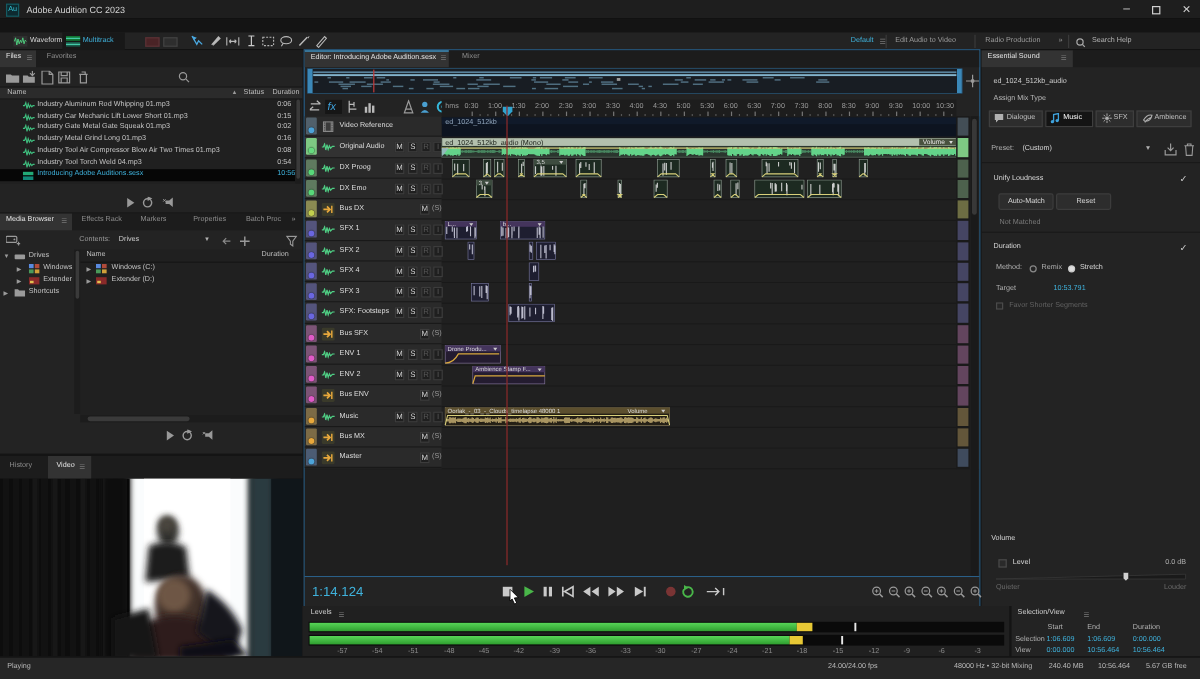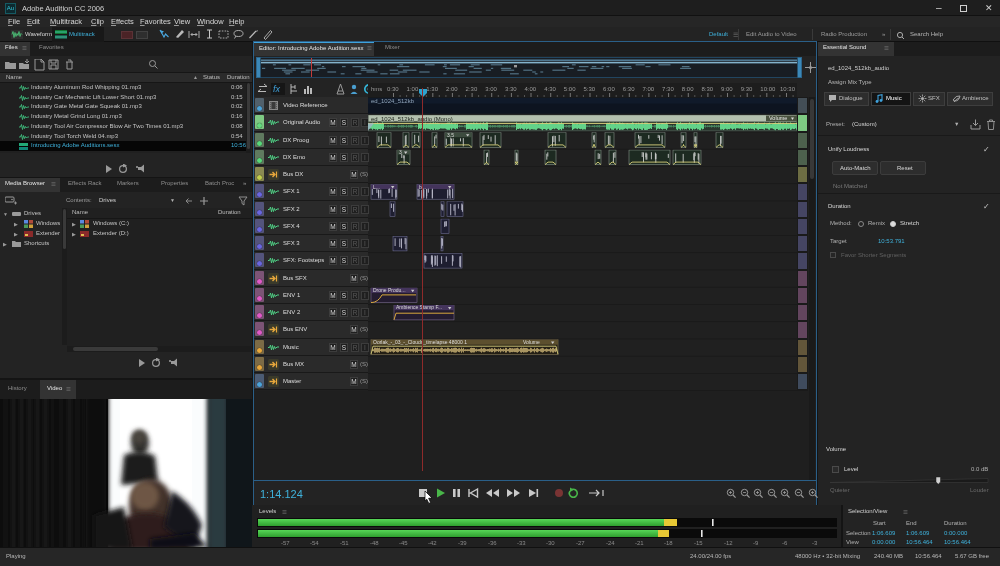--- a/index.html
+++ b/index.html
@@ -8,35 +8,24 @@
 .t{position:absolute;white-space:nowrap;}
 .panel{position:absolute;background:#232323;}
 .tabstrip{position:absolute;background:#1c1c1c;}
 .tab{position:absolute;color:#8d8d8d;font-size:6px;}
 .tab.on{background:#333333;color:#e4e4e4;}
 .sep{position:absolute;background:#0f0f0f;}
 </style></head><body>
 <div id="root">
     <div class="abs" style="left:0;top:0;width:1000px;height:16px;background:#1e1e1e;border-bottom:1px solid #111;">
 <div class="abs" style="left:5px;top:3px;width:11px;height:11px;background:#0d2a30;border:1px solid #155a62;color:#35c3d5;font-size:6px;line-height:9px;text-align:center;">Au</div>
-<div class="t" style="left:22px;top:4px;font-size:7.5px;color:#d2d2d2;">Adobe Audition CC 2006</div>
+<div class="t" style="left:22px;top:4px;font-size:7.5px;color:#d2d2d2;">Adobe Audition CC 2023</div>
 <div class="t" style="left:936px;top:2px;font-size:10px;color:#cfcfcf;">–</div>
 <div class="abs" style="left:960px;top:5px;width:7px;height:7px;border:1px solid #cfcfcf;"></div>
 <div class="t" style="left:985px;top:3px;font-size:9px;color:#cfcfcf;">✕</div>
-</div>
-<div class="abs" style="left:0;top:16px;width:1000px;height:11px;background:#262626;">
-<div class="t" style="left:8px;top:1px;font-size:7.5px;color:#d6d6d6;"><u style="text-decoration-color:#999;">F</u>ile</div>
-<div class="t" style="left:27px;top:1px;font-size:7.5px;color:#d6d6d6;"><u style="text-decoration-color:#999;">E</u>dit</div>
-<div class="t" style="left:50px;top:1px;font-size:7.5px;color:#d6d6d6;"><u style="text-decoration-color:#999;">M</u>ultitrack</div>
-<div class="t" style="left:91px;top:1px;font-size:7.5px;color:#d6d6d6;"><u style="text-decoration-color:#999;">C</u>lip</div>
-<div class="t" style="left:111px;top:1px;font-size:7.5px;color:#d6d6d6;"><u style="text-decoration-color:#999;">E</u>ffects</div>
-<div class="t" style="left:140px;top:1px;font-size:7.5px;color:#d6d6d6;"><u style="text-decoration-color:#999;">F</u>avorites</div>
-<div class="t" style="left:174px;top:1px;font-size:7.5px;color:#d6d6d6;"><u style="text-decoration-color:#999;">V</u>iew</div>
-<div class="t" style="left:197px;top:1px;font-size:7.5px;color:#d6d6d6;"><u style="text-decoration-color:#999;">W</u>indow</div>
-<div class="t" style="left:229px;top:1px;font-size:7.5px;color:#d6d6d6;"><u style="text-decoration-color:#999;">H</u>elp</div>
 </div>
 <div class="abs" style="left:0;top:27px;width:1000px;height:15px;background:#232323;border-bottom:1px solid #101010;">
 <svg class="abs" style="left:11px;top:3px;" width="12" height="9" viewBox="0 0 12 9">
         <rect x="0" y="0" width="12" height="9" fill="#2f2f2f"></rect>
         <path d="M1 4.5 l1 -3 1 6 1 -5 1 4 1 -3 1 2 1 -4 1 5 1 -3 1 1" stroke="#4fcf7f" stroke-width="0.8" fill="none"></path>
       </svg>
 <div class="t" style="left:25px;top:4px;color:#d8d8d8;">Waveform</div>
 <div class="abs" style="left:52px;top:0px;width:52px;height:15px;background:#181818;"></div>
 <svg class="abs" style="left:55px;top:3px;" width="12" height="9" viewBox="0 0 12 9">
         <rect x="0" y="0" width="12" height="4" fill="#173"></rect>

